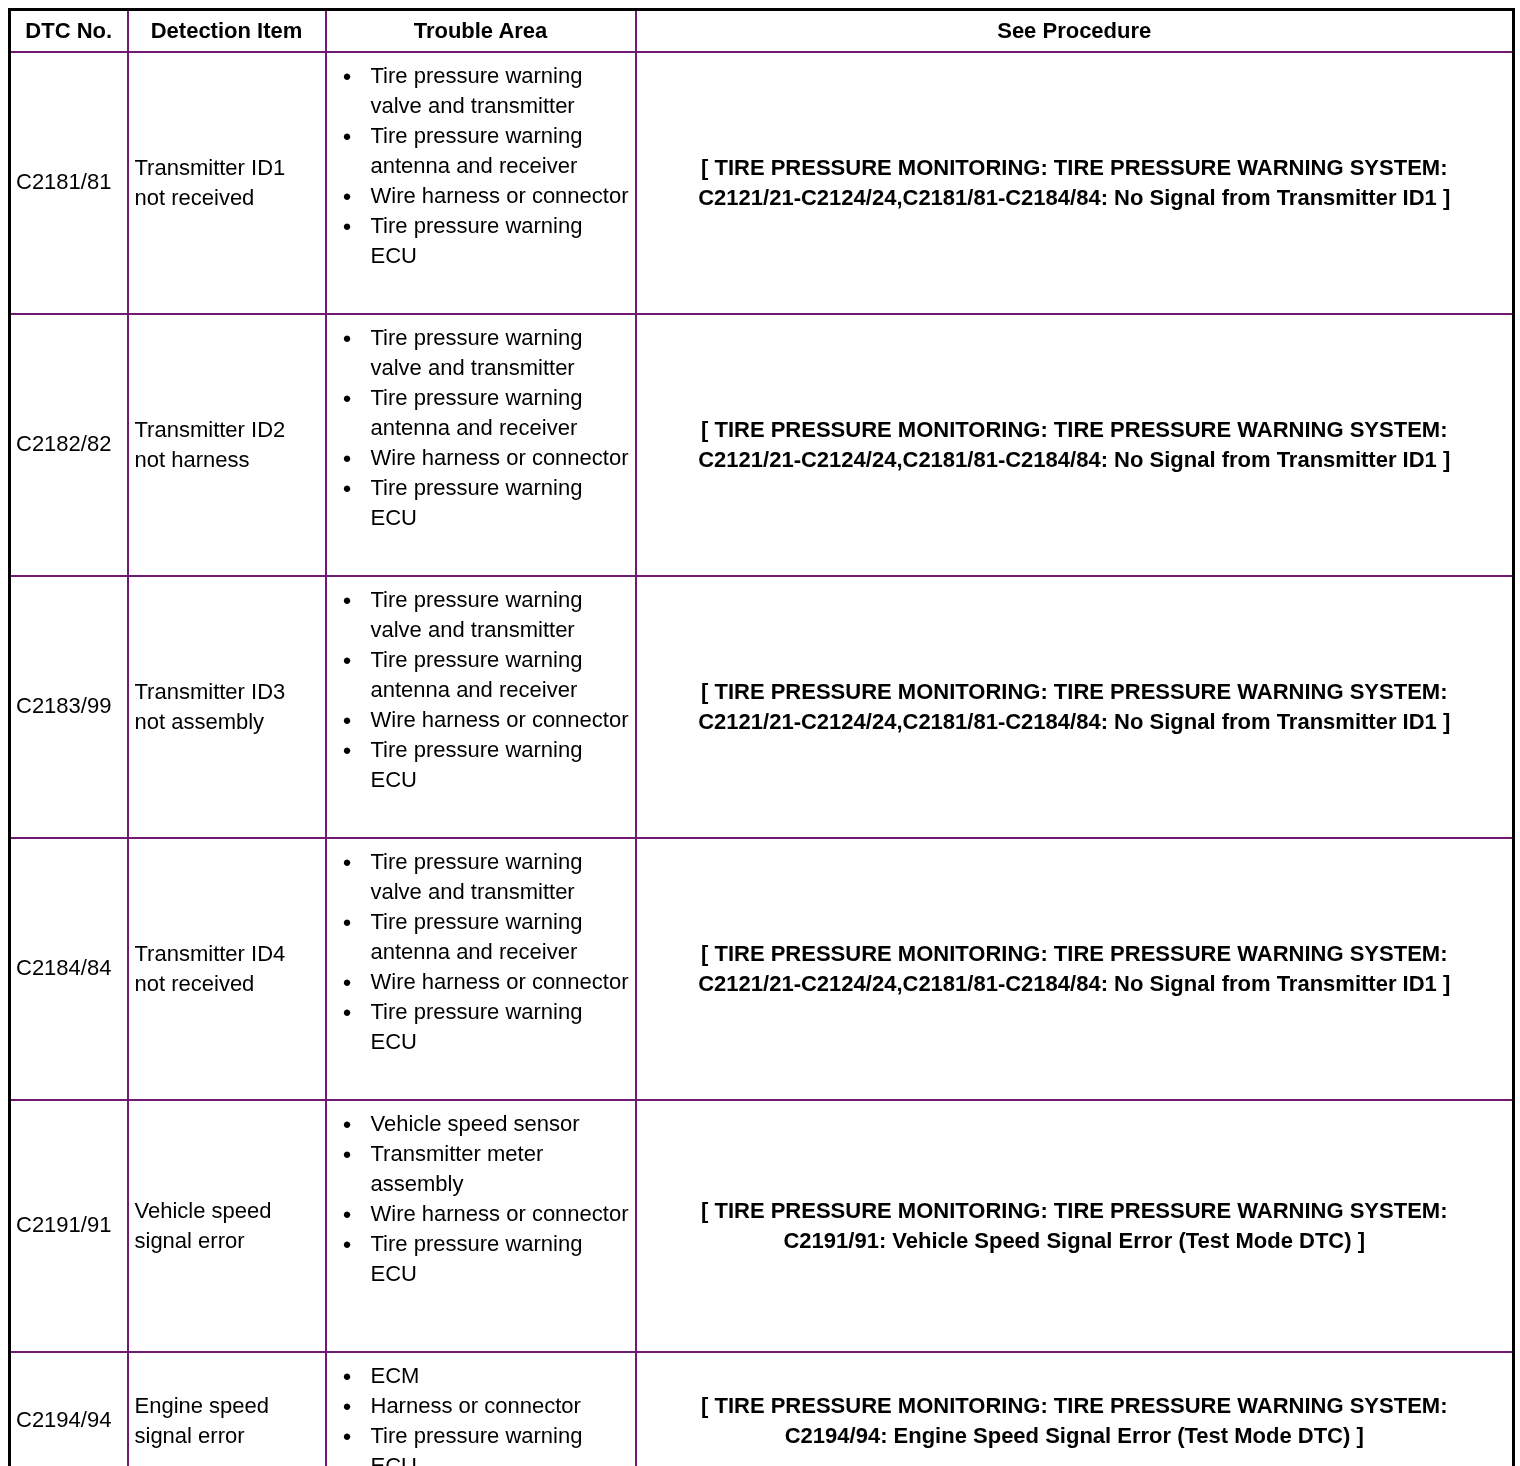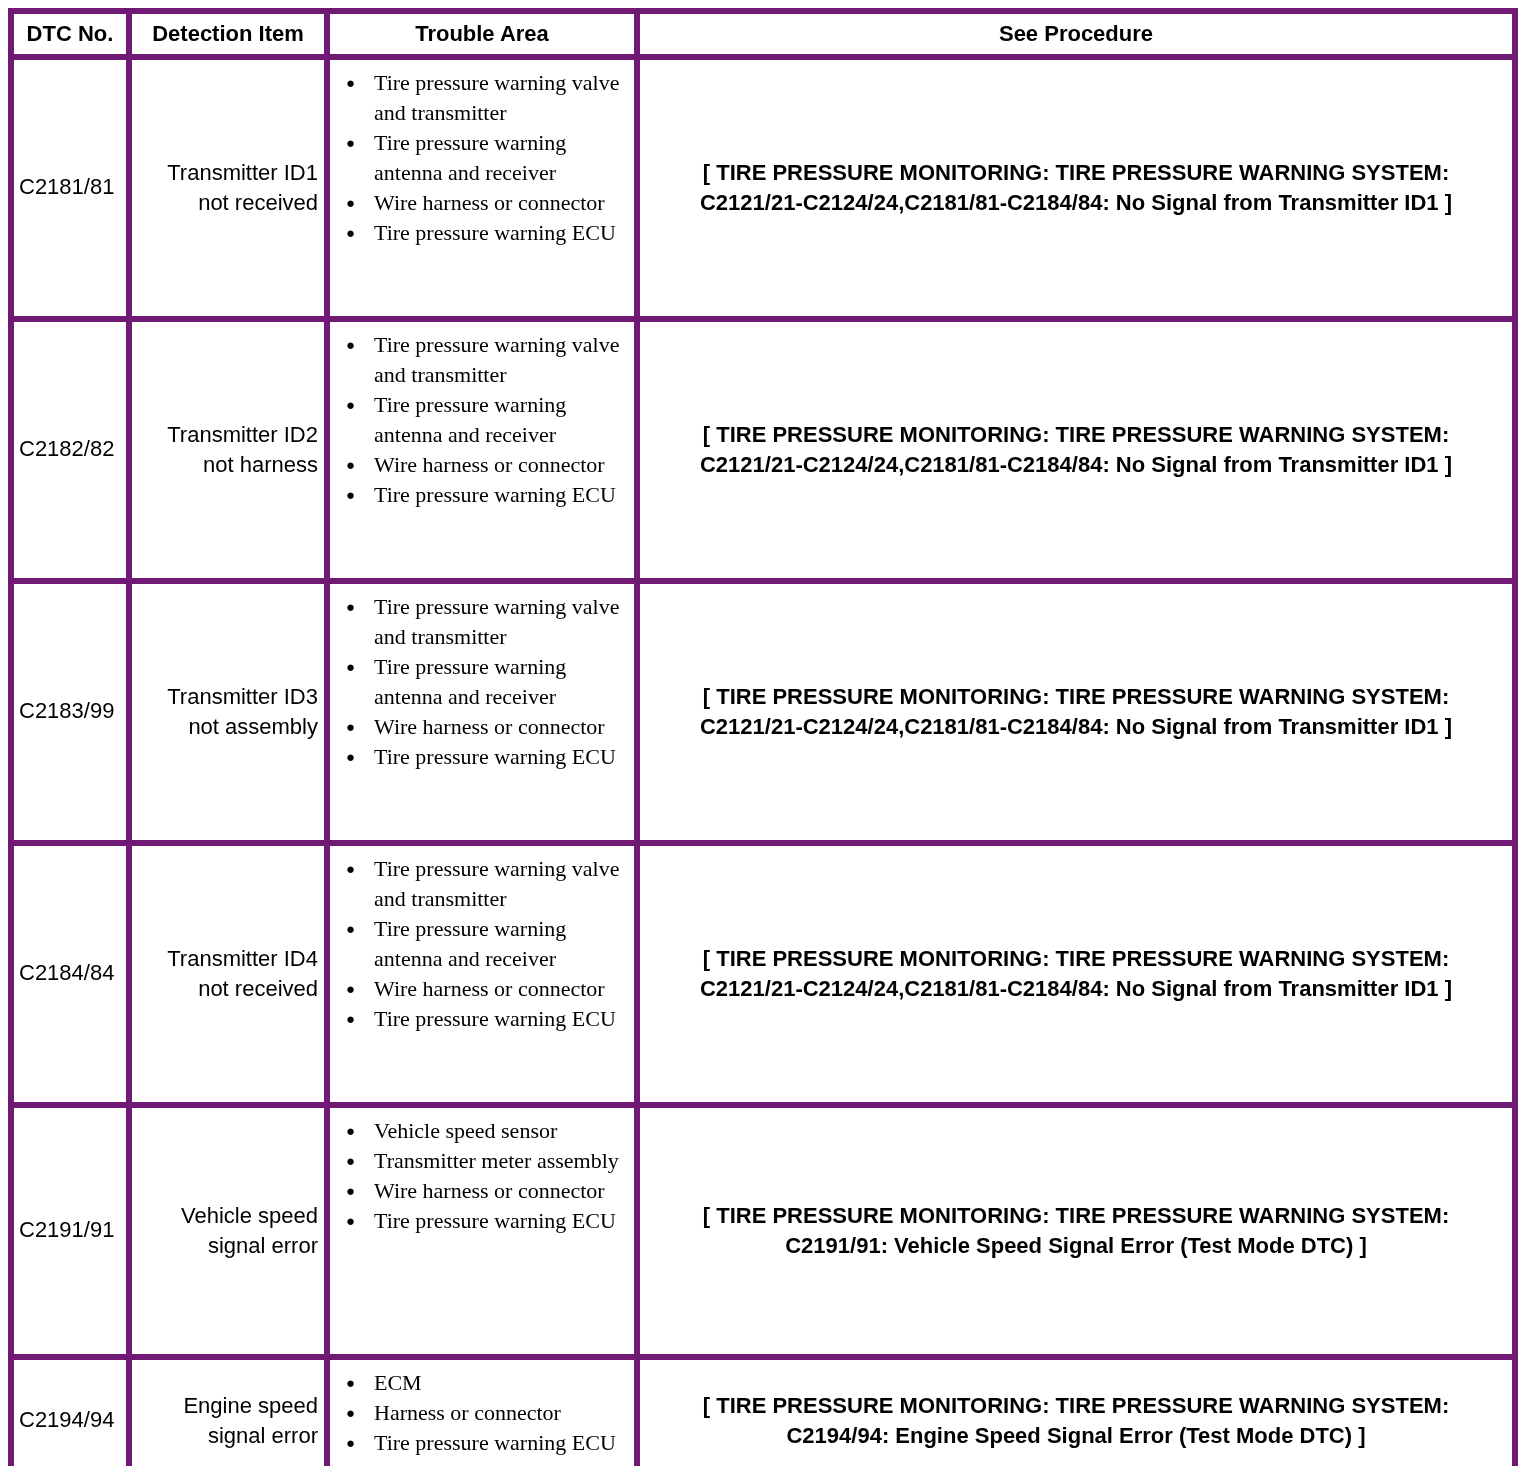--- a/index.html
+++ b/index.html
@@ -15,21 +15,21 @@
     padding: 8px;
   }
   table.dtc-table {
     width: 1504px;
     border-collapse: collapse;
     table-layout: fixed;
     border: 3px solid #000;
   }
   table.dtc-table th,
   table.dtc-table td {
-    border: 6px solid #701a75;
+    border: 2px solid #701a75;
     box-sizing: border-box;
   }
   col.col-dtc   { width: 118px; }
   col.col-item  { width: 198px; }
   col.col-area  { width: 310px; }
   col.col-proc  { width: 878px; }
 
   th.hdr {
     font-size: 22px;
     font-weight: bold;
@@ -42,41 +42,40 @@
     line-height: 30px;
   }
   td.cell-dtc {
     vertical-align: middle;
     padding: 4px 4px 7px 5px;
     text-align: left;
   }
   td.cell-item {
     vertical-align: middle;
     padding: 4px 6px;
-    text-align: right;
+    text-align: left;
   }
   td.cell-area {
     vertical-align: top;
     padding: 8px 4px 8px 14px;
   }
   td.cell-proc {
     vertical-align: middle;
     padding: 0 10px;
     font-weight: bold;
     text-align: center;
   }
   ul.bullets {
     margin: 0;
     padding: 0;
     list-style: none;
   }
   ul.bullets li {
     position: relative;
     padding-left: 30px;
-    font-family: Liberation Serif, serif;
   }
   ul.bullets li::before {
     content: "\25CF";
     position: absolute;
     left: 2px;
     top: 0;
     font-size: 15px;
   }
   .proc-line {
     text-align: center;

